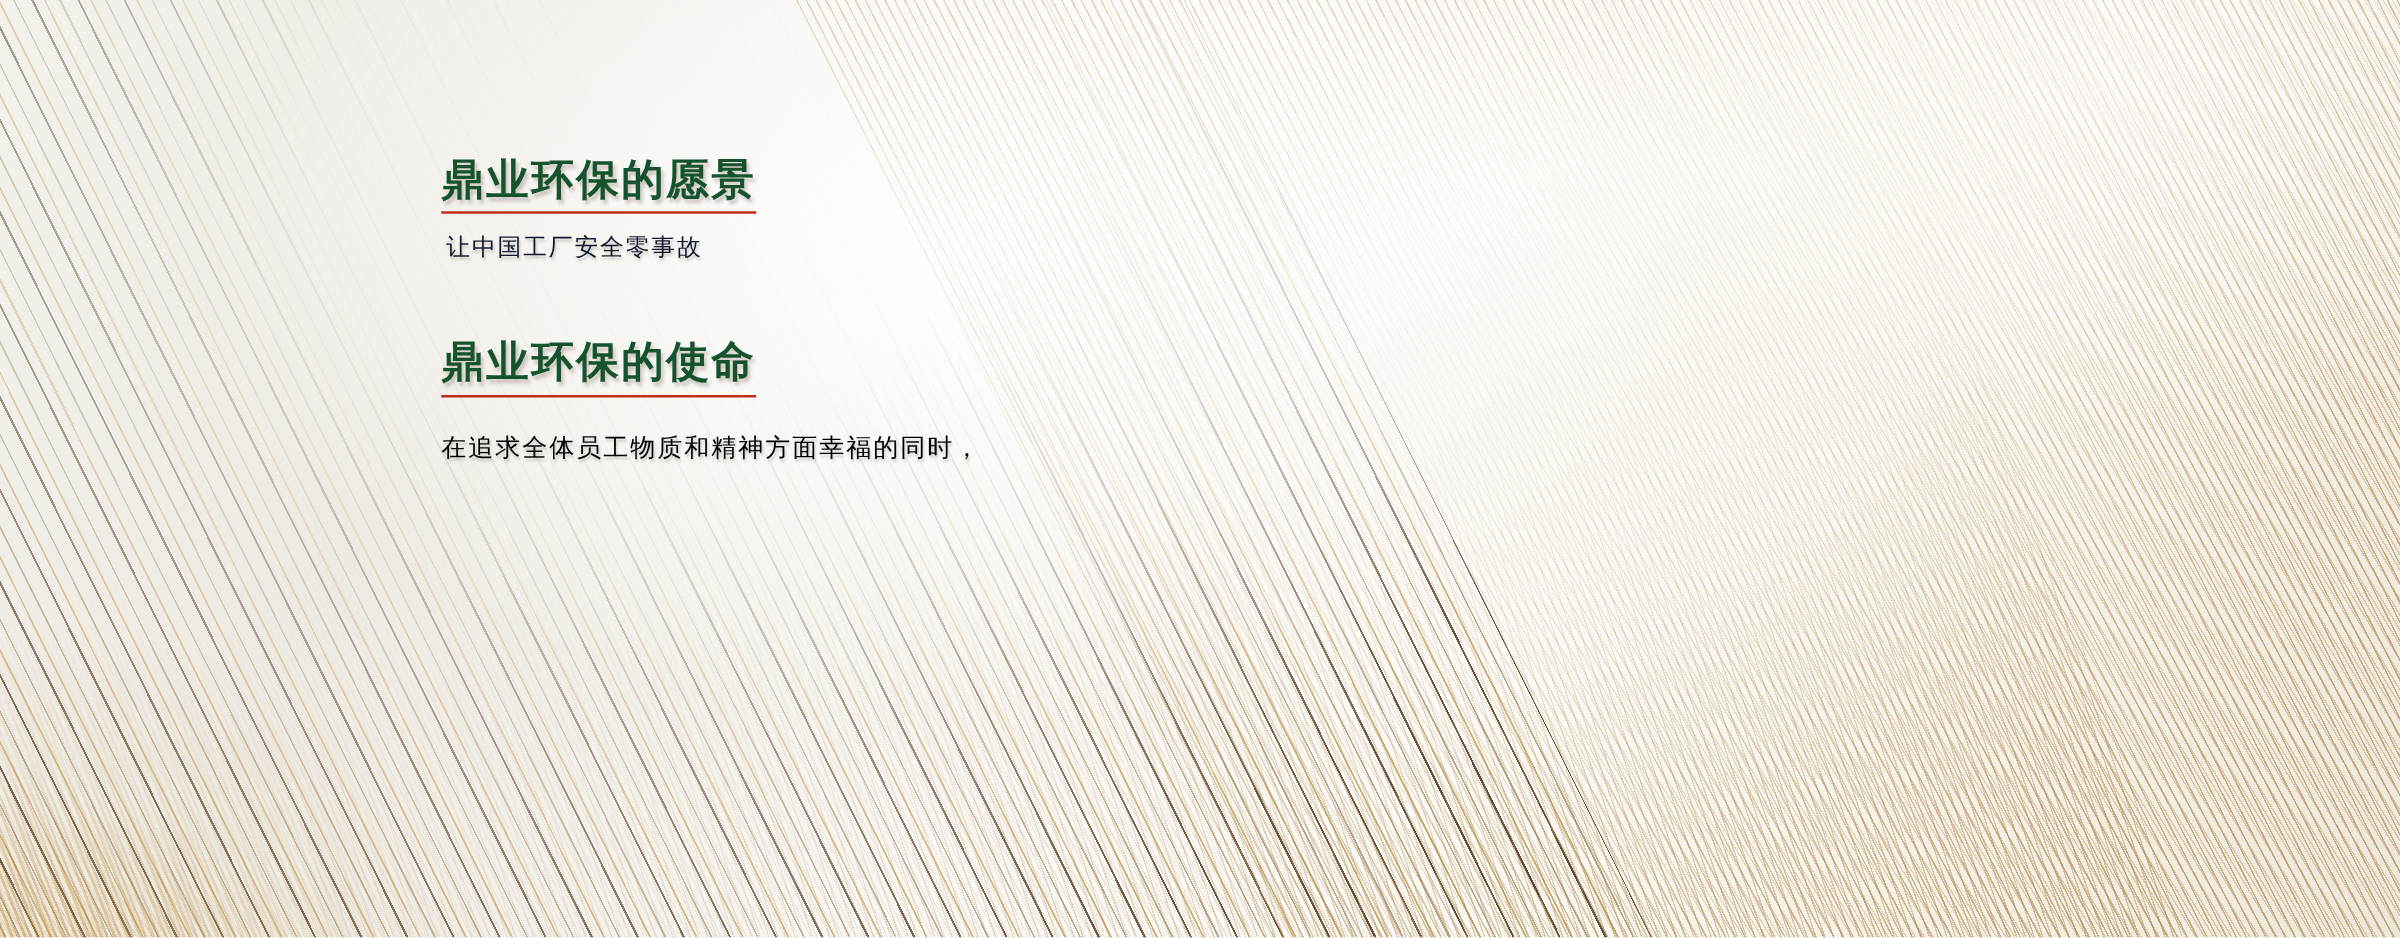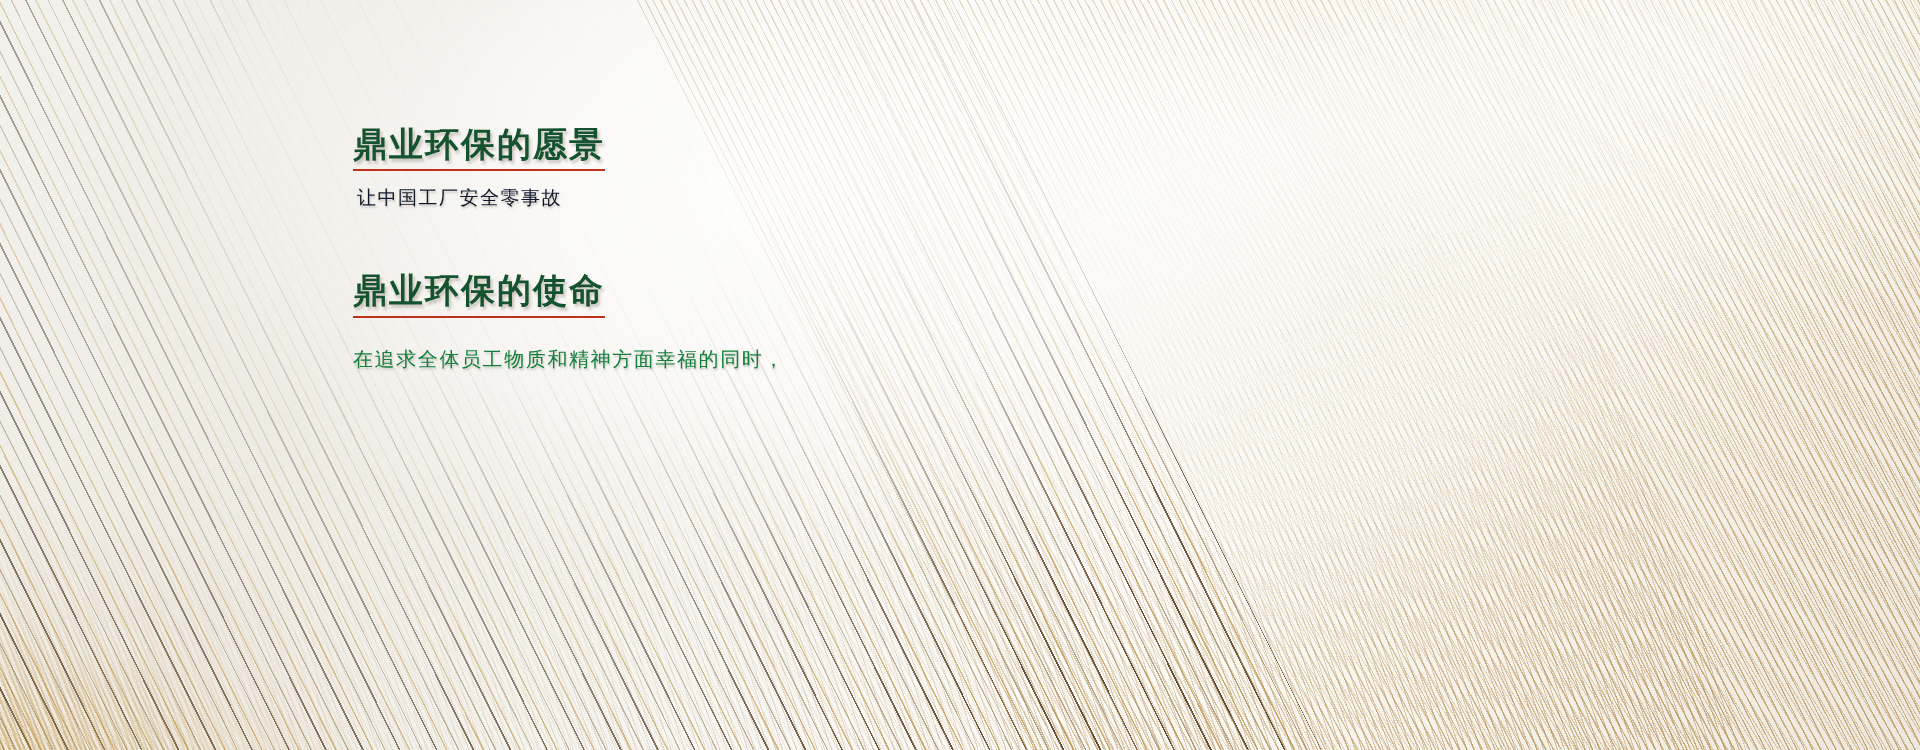--- a/index.html
+++ b/index.html
@@ -223,21 +223,21 @@
 
   .body-lines {
     margin: 22px 0 0 0;
     padding: 0;
     list-style: none;
   }
   .body-line {
     font-size: 20px;
     letter-spacing: 1.6px;
     line-height: 1.95;
-    color: #15803d;
+    color: #000000;
     text-shadow: 1px 2px 2px rgba(120,110,100,0.32);
     white-space: nowrap;
   }
 </style>
 </head>
 <body>
 
 <div id="banner">
 
   <div class="bg-base"></div>

